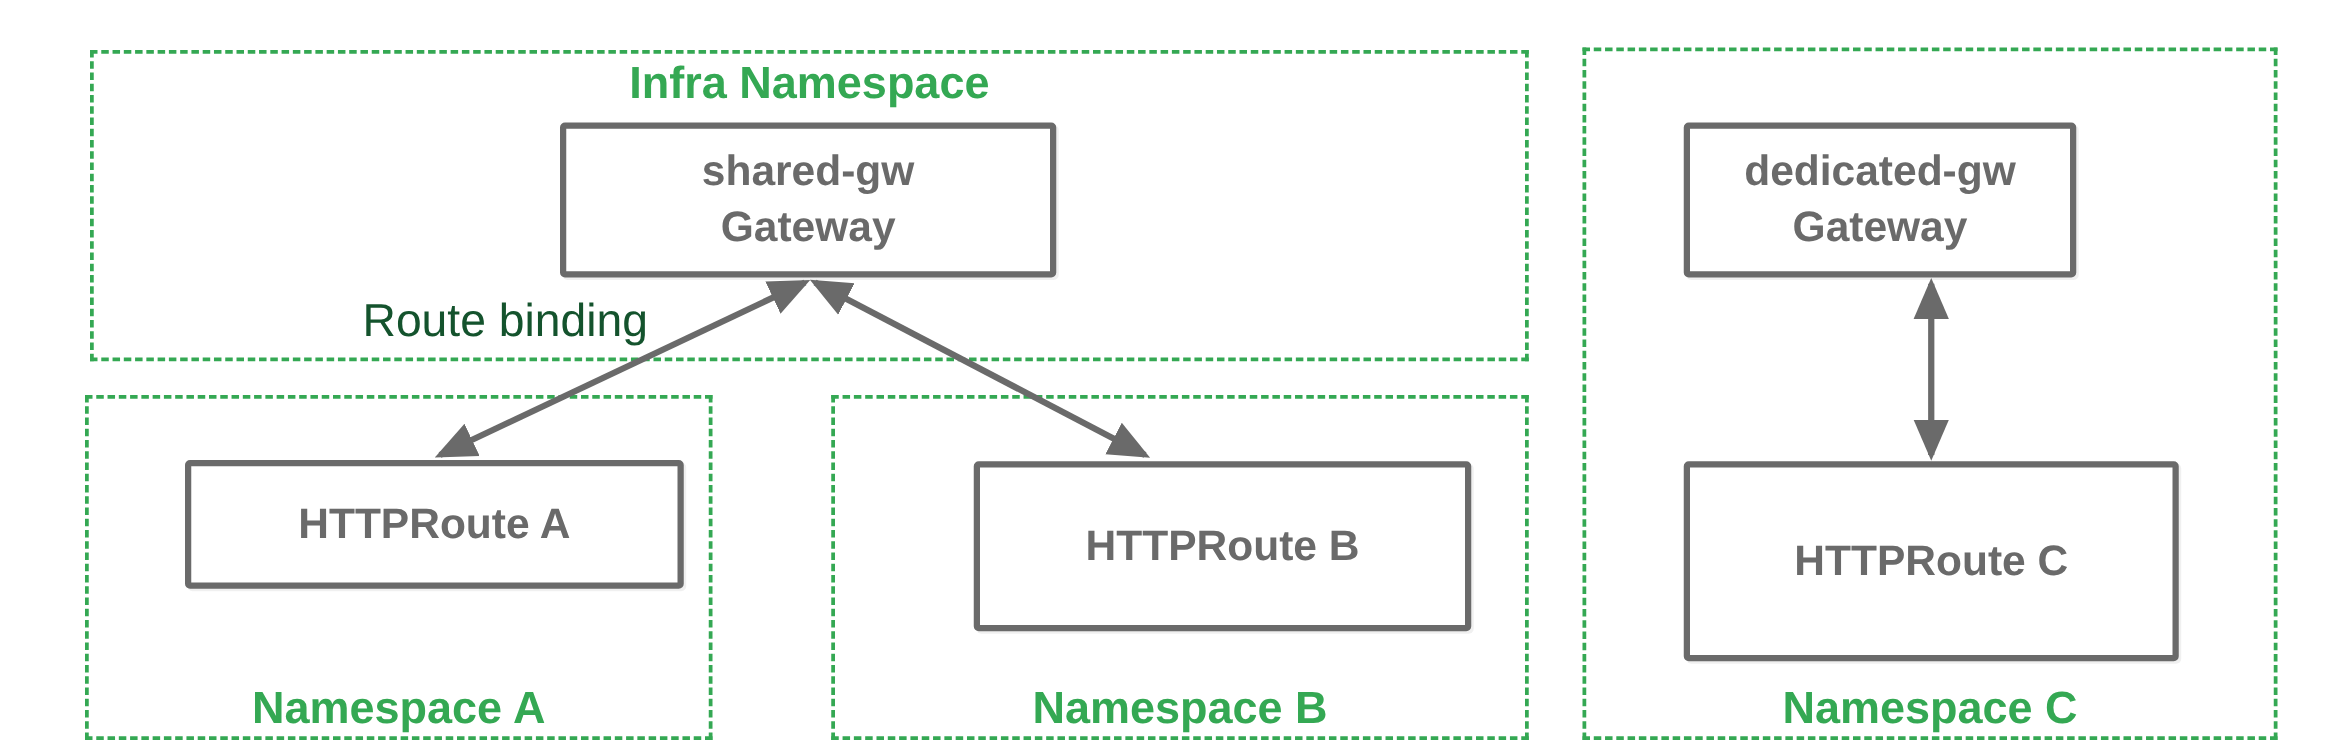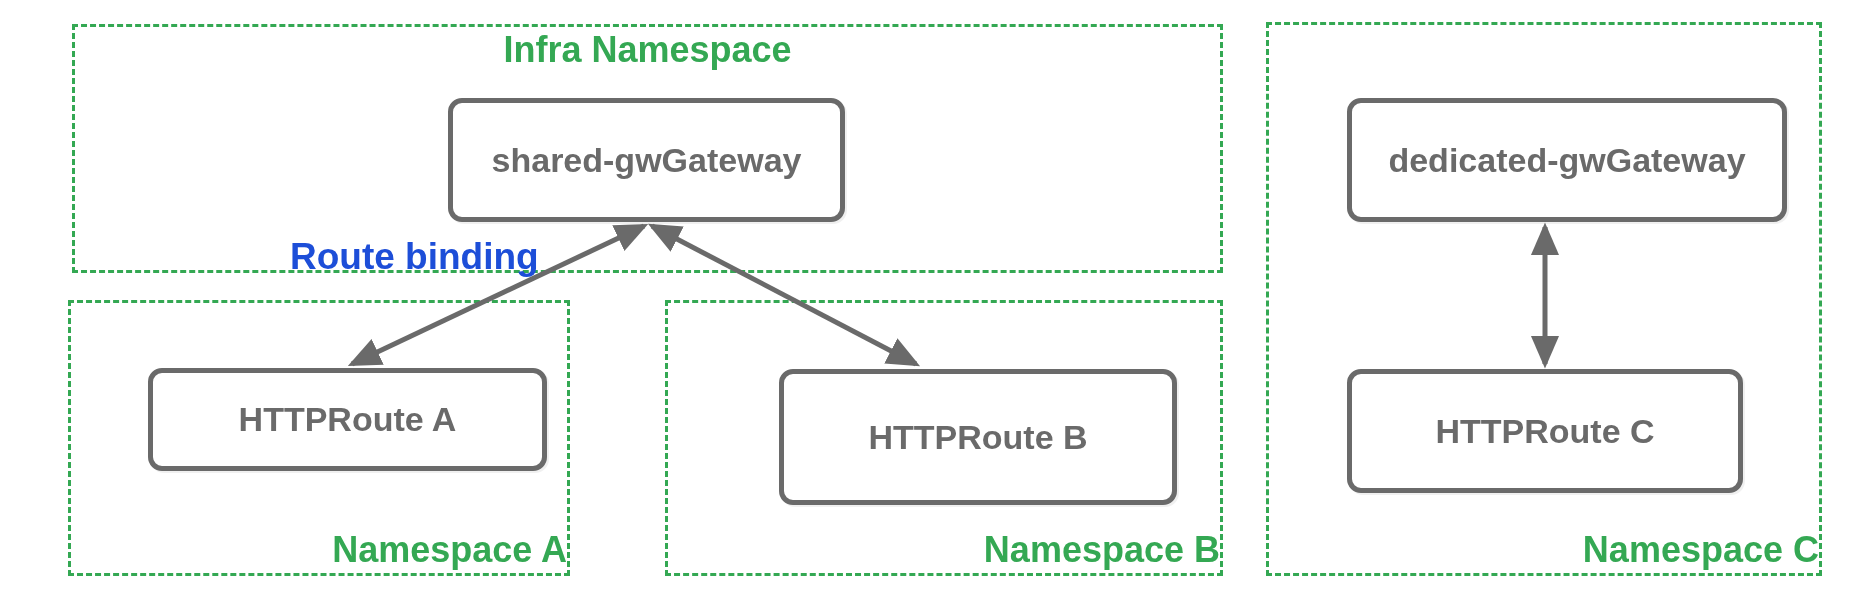--- a/index.html
+++ b/index.html
@@ -10,70 +10,72 @@
     background: #ffffff;
     font-family: "Liberation Sans", sans-serif;
     overflow: hidden;
   }
 
   
   .ns {
     position: absolute;
     border: 3px dashed #34a853;
     box-sizing: border-box;
+    margin-top: 16px;
   }
   .ns-label {
     position: absolute;
     left: 0; right: 0;
     text-align: center;
     color: #34a853;
     font-weight: bold;
     font-size: 36px;
     line-height: 1.1;
     white-space: nowrap;
   }
   .ns-label.at-top    { top: 3px; }
-  .ns-label.at-bottom { bottom: 3px; text-align: right; }
+  .ns-label.at-bottom { bottom: 3px; }
 
   
   .box {
     position: absolute;
     border: 5px solid #6a6a6a;
-    border-radius: 14px;
+    border-radius: 4px;
     background: #ffffff;
     box-sizing: border-box;
     display: flex;
+    flex-direction: column;
     align-items: center;
     justify-content: center;
     color: #6a6a6a;
     font-weight: bold;
     font-size: 34px;
     line-height: 1.32;
     text-align: center;
     box-shadow: 2px 2px 0 rgba(0,0,0,0.06);
   }
 
   #infra-ns       { left: 72px;   top: 24px;  width: 1151px; height: 249px; }
   #ns-a           { left: 68px;   top: 300px; width: 502px;  height: 276px; }
   #ns-b           { left: 665px;  top: 300px; width: 558px;  height: 276px; }
   #ns-c           { left: 1266px; top: 22px;  width: 556px;  height: 554px; }
 
   #shared-gw      { left: 448px;  top: 98px;  width: 397px;  height: 124px; }
-  #dedicated-gw   { left: 1347px; top: 98px;  width: 440px;  height: 124px; }
+  #dedicated-gw   { left: 1347px; top: 98px;  width: 314px;  height: 124px; }
   #route-a        { left: 148px;  top: 368px; width: 399px;  height: 103px; }
   #route-b        { left: 779px;  top: 369px; width: 398px;  height: 136px; }
-  #route-c        { left: 1347px; top: 369px; width: 396px;  height: 124px; }
+  #route-c        { left: 1347px; top: 369px; width: 396px;  height: 160px; }
 
   #route-binding {
     position: absolute;
     left: 290px;
     top: 238px;
-    color: #1d4ed8;
+    color: #14532d;
     font-size: 37px;
-    font-weight: bold;
+    font-weight: normal;
     line-height: 1;
     white-space: nowrap;
   }
 
   #arrow-layer {
     position: absolute;
     left: 0; top: 0;
     width: 1860px;
     height: 600px;
     pointer-events: none;

